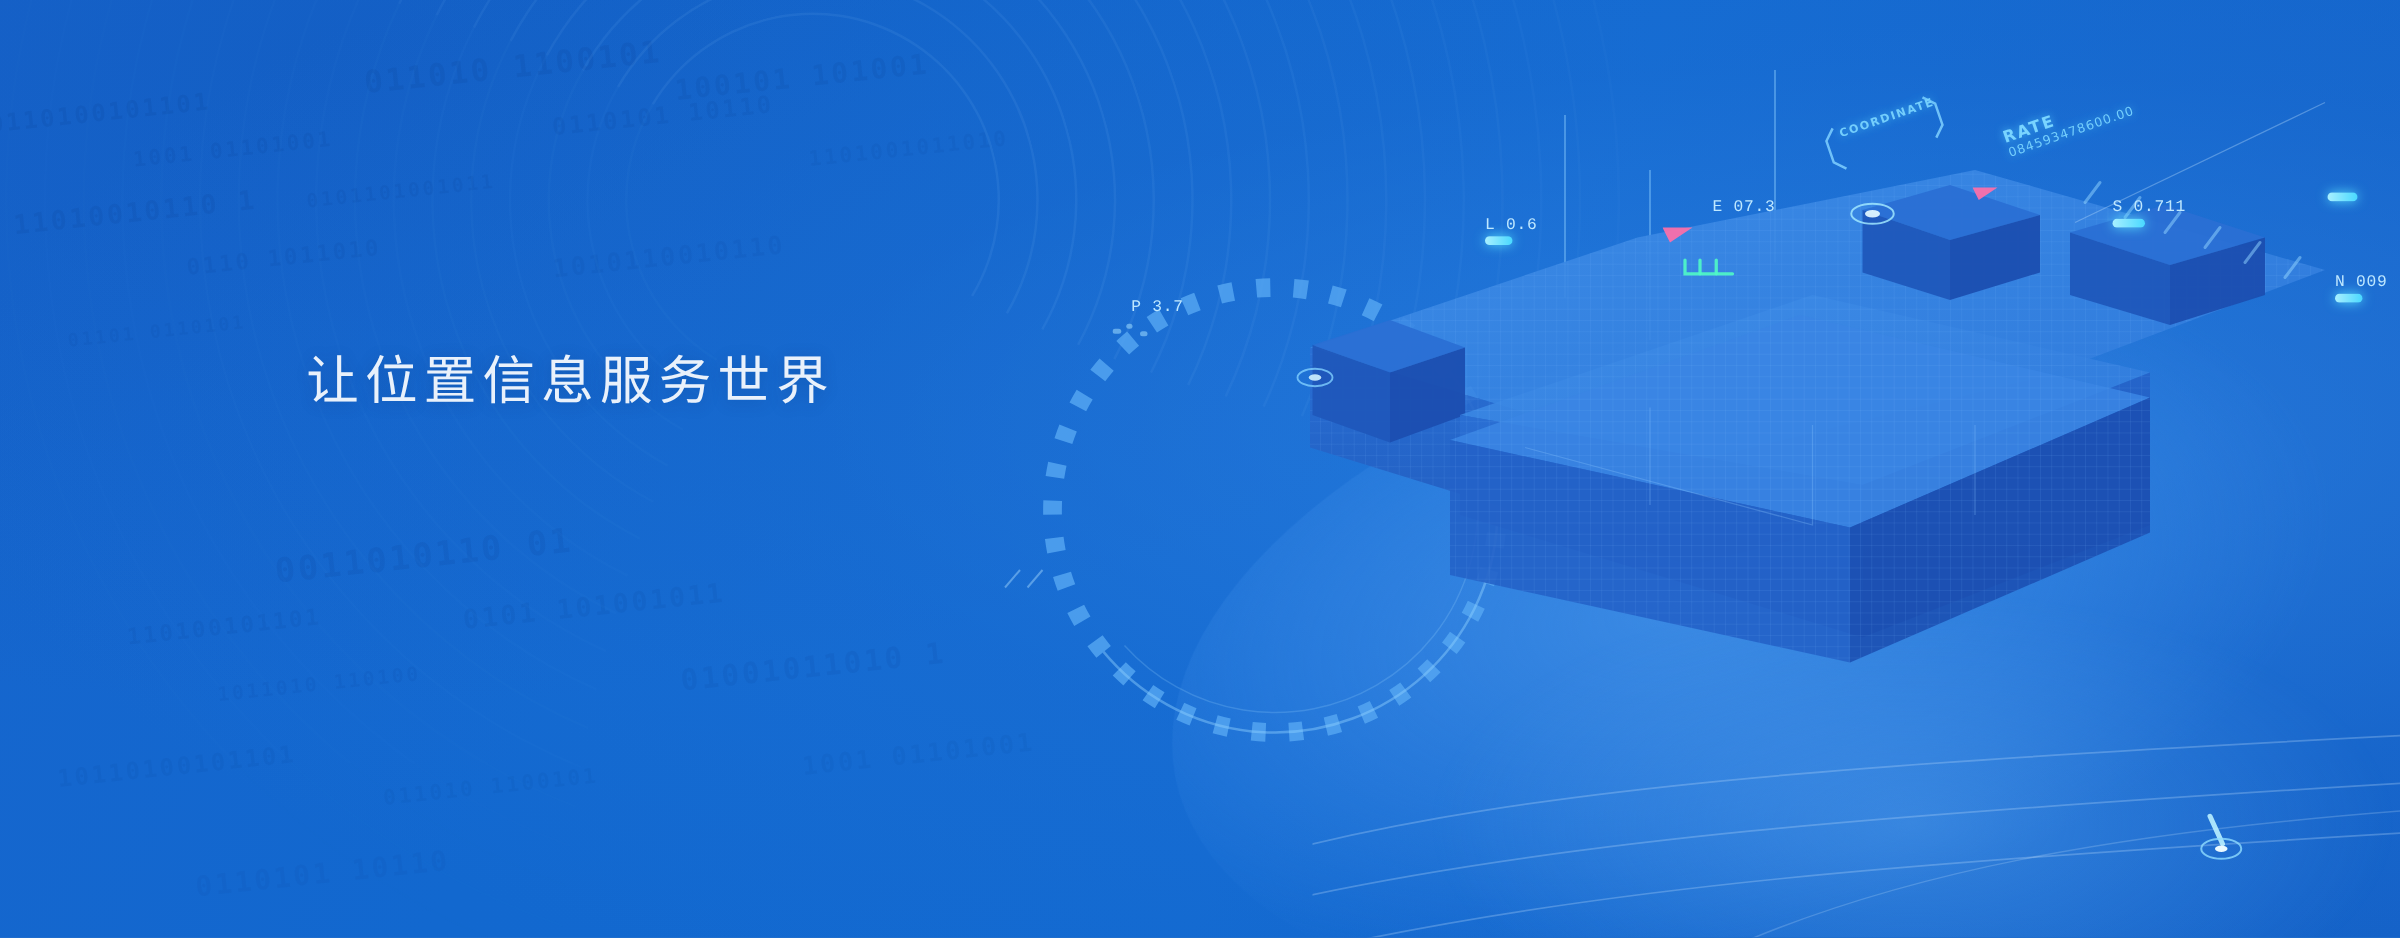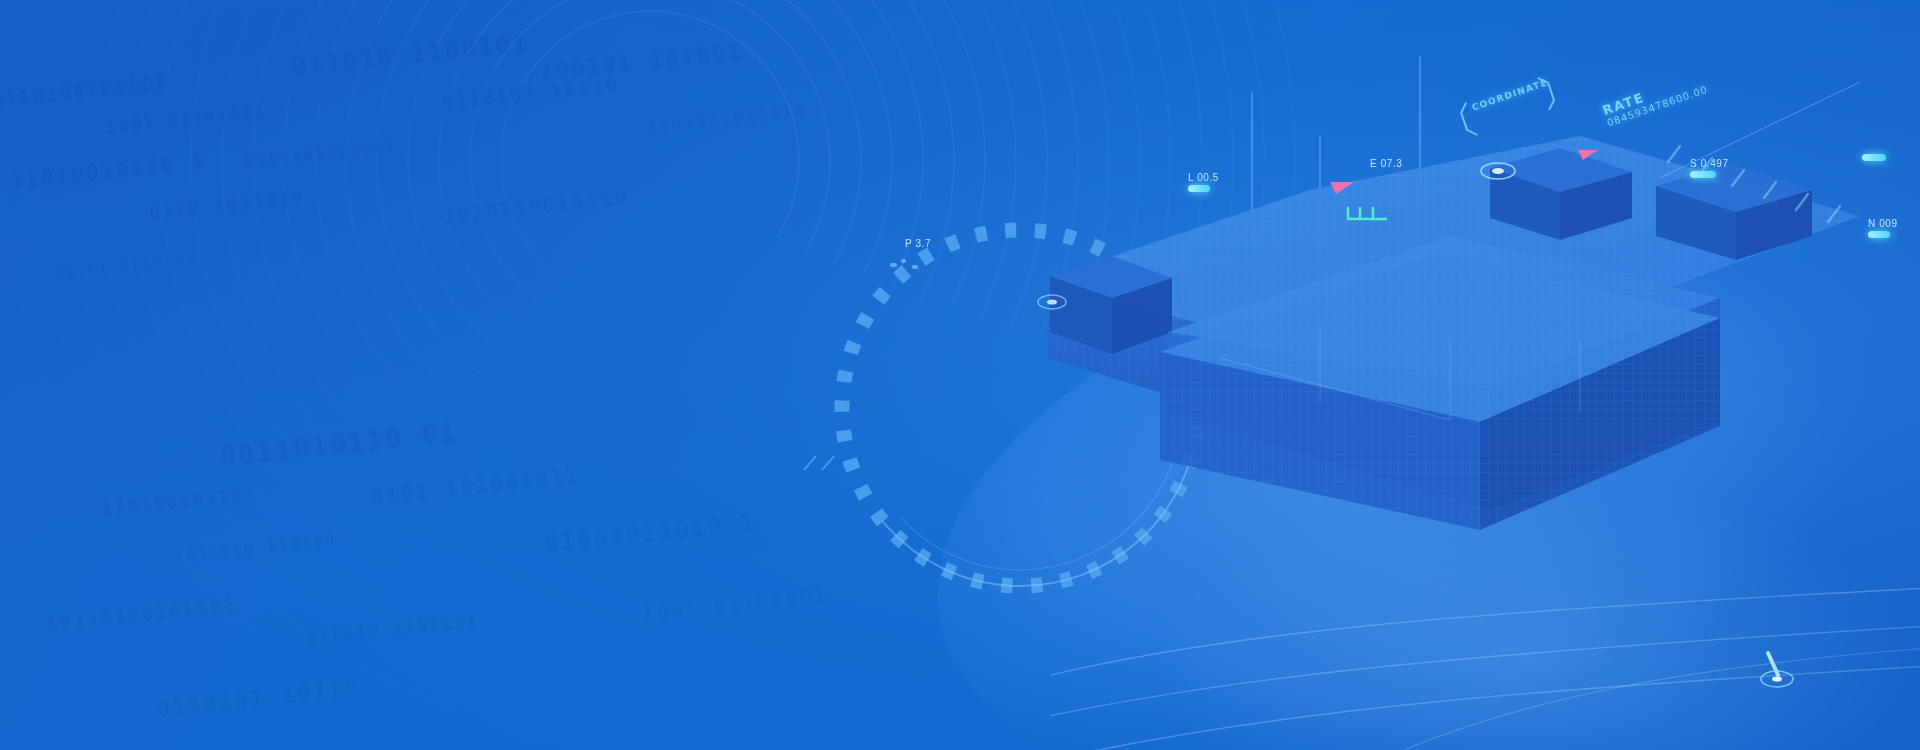--- a/index.html
+++ b/index.html
@@ -96,22 +96,22 @@
     line-height:1.1;
     font-weight:400;
     letter-spacing:5px;
     color:#e9f1fb;
     text-shadow:0 2px 12px rgba(6,46,108,0.26);
   }
 
   
   .chip{
     position:absolute;
-    font-family:Liberation Sans, sans-serif;
-    font-size:10px; letter-spacing:.6px;
+    font-family:Liberation Mono, monospace;
+    font-size:13px; letter-spacing:.6px;
     color:#bfe8ff; white-space:nowrap;
     pointer-events:none;
   }
   .chip .bar{
     display:block; height:7px; border-radius:4px;
     background:linear-gradient(90deg,#a8f0ff,#49d8ff);
     box-shadow:0 0 9px rgba(90,225,255,.95);
     margin-top:2px;
   }
   .rot-label{
@@ -291,25 +291,25 @@
     </svg>
     <span class="t2" style="font-size:9px;letter-spacing:1.4px;font-weight:700;">COORDINATE</span>
   </div>
 
   <div class="rot-label" style="left:1602px; top:86px; transform:rotate(-19deg);">
     <span class="t1">RATE</span>
     <span class="t2">084593478600.00</span>
   </div>
 
   <div class="chip" style="left:1188px;top:172px;">
-    <span>L 00.5</span>
+    <span>L 0.6</span>
     <span class="bar" style="width:22px;"></span>
   </div>
   <div class="chip" style="left:1690px;top:158px;">
-    <span>S 0.497</span>
+    <span>S 0.711</span>
     <span class="bar" style="width:26px;"></span>
   </div>
   <div class="chip" style="left:1862px;top:152px;">
     <span class="bar" style="width:24px;"></span>
   </div>
   <div class="chip" style="left:1868px;top:218px;">
     <span>N 009</span>
     <span class="bar" style="width:22px;"></span>
   </div>
   <div class="chip" style="left:1370px;top:158px;">
@@ -373,15 +373,16 @@
   <div class="pin" style="left:800px;top:450px;">
     <svg width="46" height="26" viewBox="0 0 46 26">
       <g fill="none" stroke="#a8dcff" stroke-opacity=".45" stroke-width="1.6">
         <path d="M4 20 L16 6"></path>
         <path d="M22 20 L34 6"></path>
       </g>
     </svg>
   </div>
 
   <div class="copy">
+    <p class="subline">让位置信息服务世界</p>
   </div>
 
 </div>
 
 </body></html>

